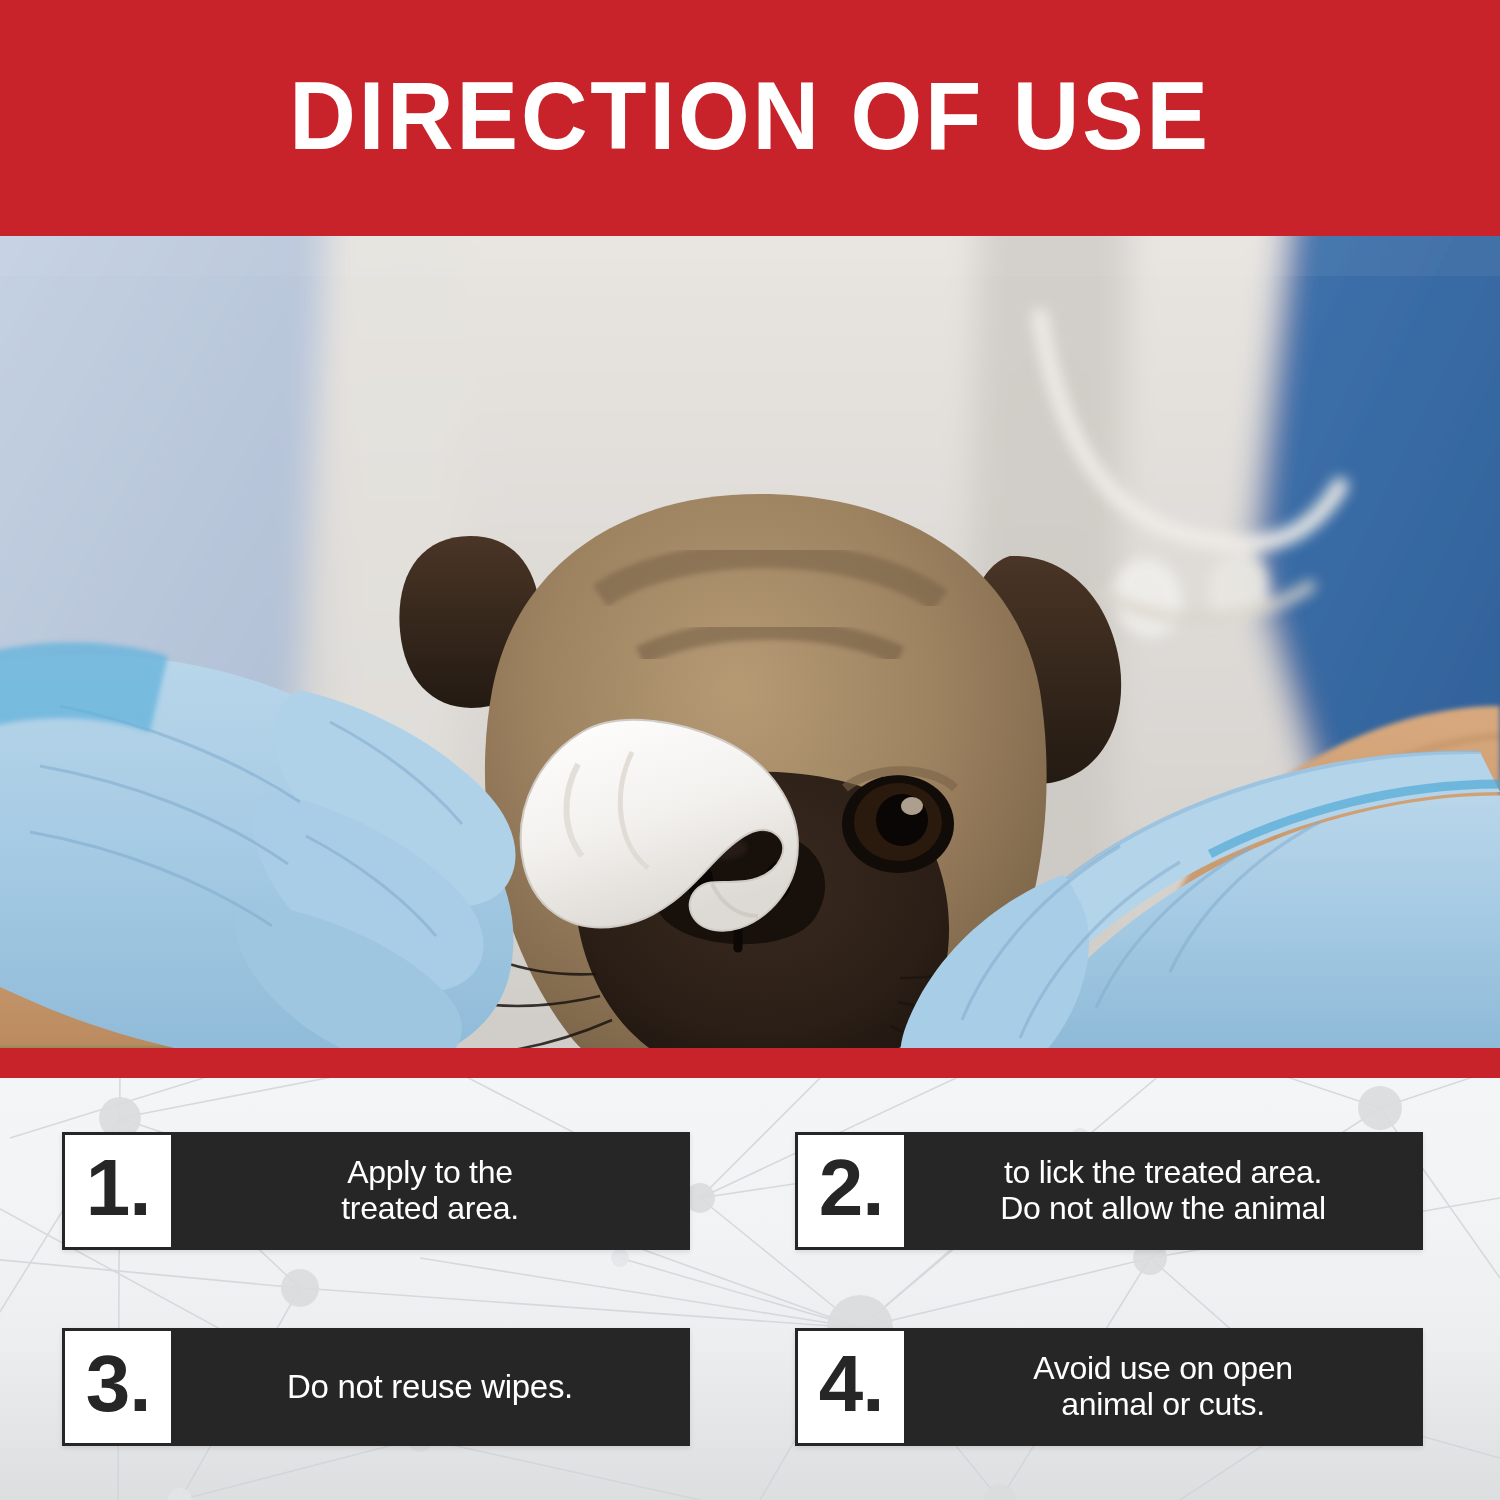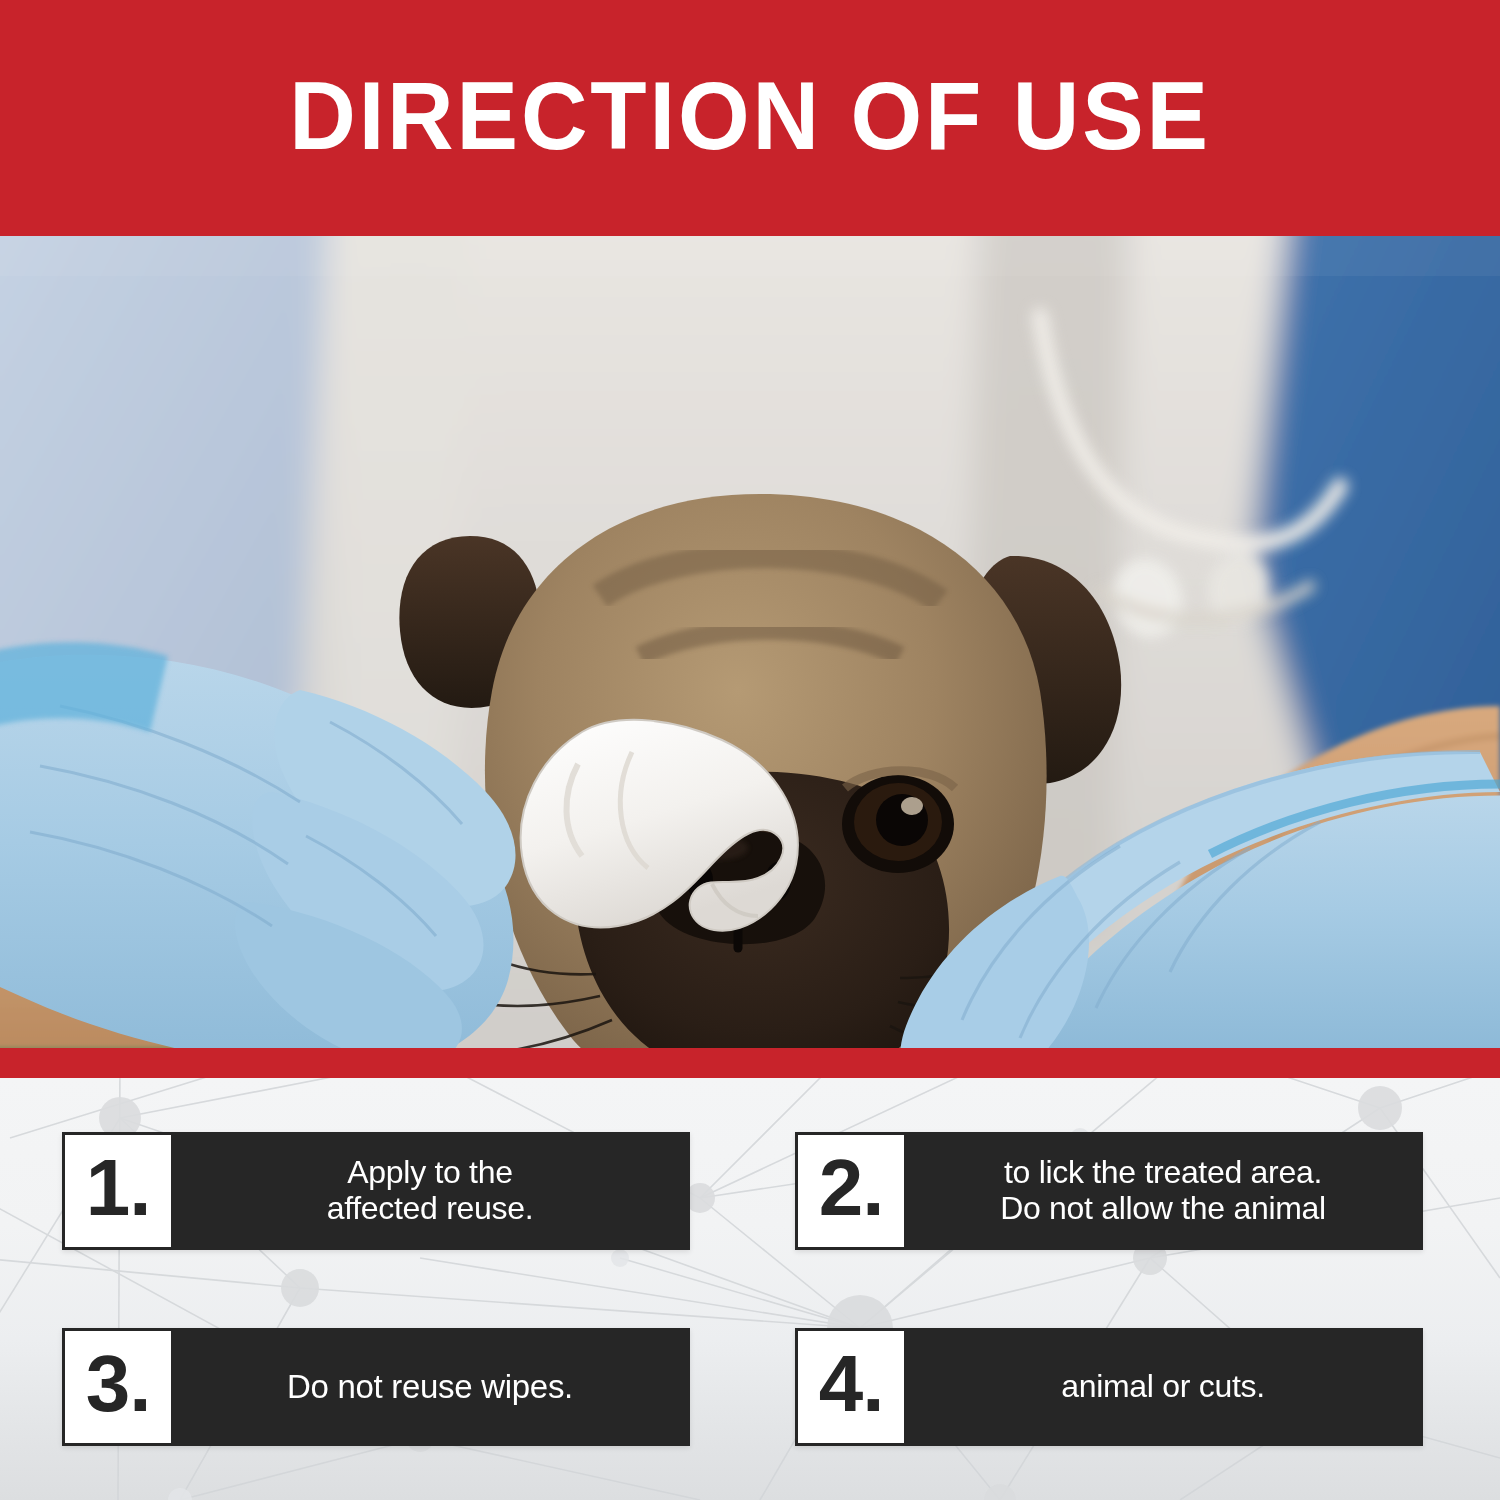--- a/index.html
+++ b/index.html
@@ -415,21 +415,21 @@
 
     <div class="steps-grid">
 
       <div class="step-box pos1">
         <div class="step-number-box">
           <span class="step-number">1.</span>
         </div>
         <div class="step-text-wrap">
           <div class="step-text">
             <div>Apply to the</div>
-            <div>affected reuse.</div>
+            <div>treated area.</div>
           </div>
         </div>
       </div>
 
       <div class="step-box pos2">
         <div class="step-number-box">
           <span class="step-number">2.</span>
         </div>
         <div class="step-text-wrap">
           <div class="step-text">
@@ -449,20 +449,21 @@
           </div>
         </div>
       </div>
 
       <div class="step-box pos4">
         <div class="step-number-box">
           <span class="step-number">4.</span>
         </div>
         <div class="step-text-wrap">
           <div class="step-text">
+            <div>Avoid use on open</div>
             <div>animal or cuts.</div>
           </div>
         </div>
       </div>
 
     </div>
   </div>
 
 </div>
 

